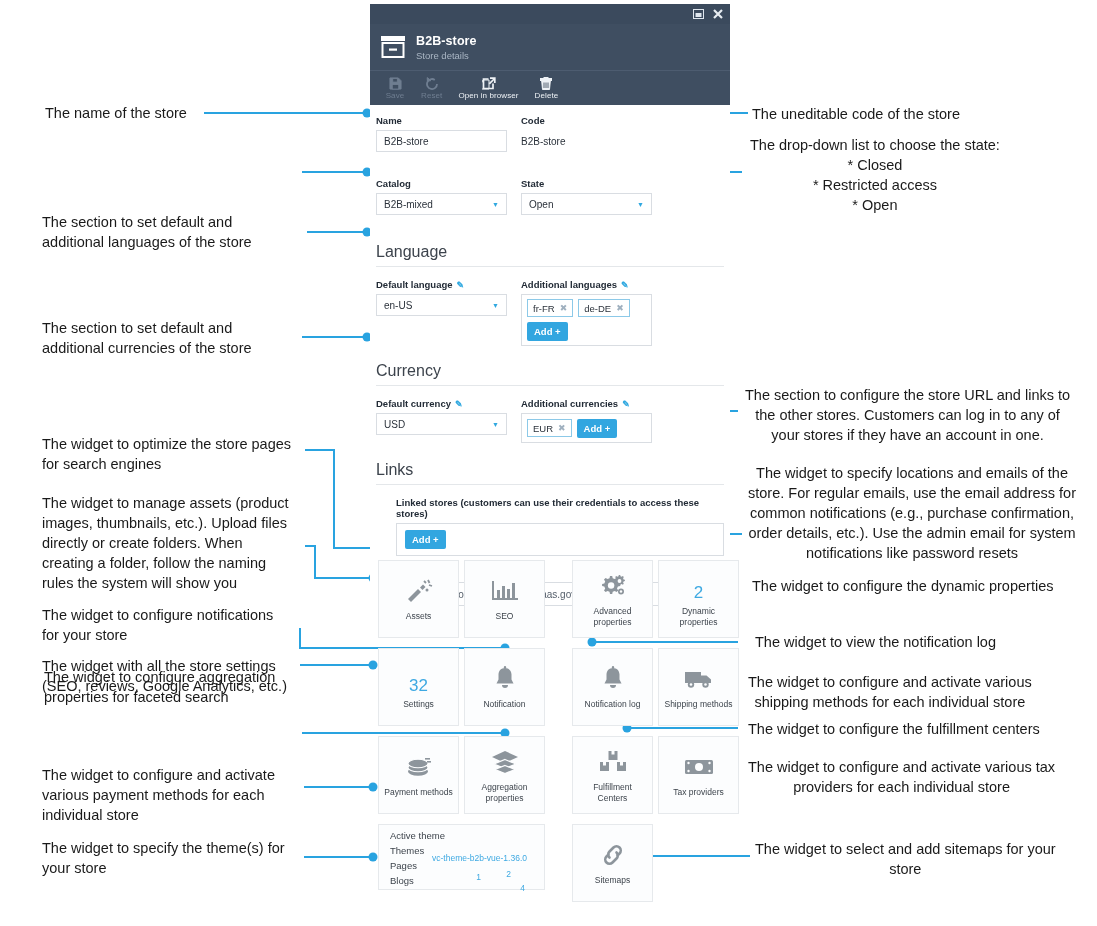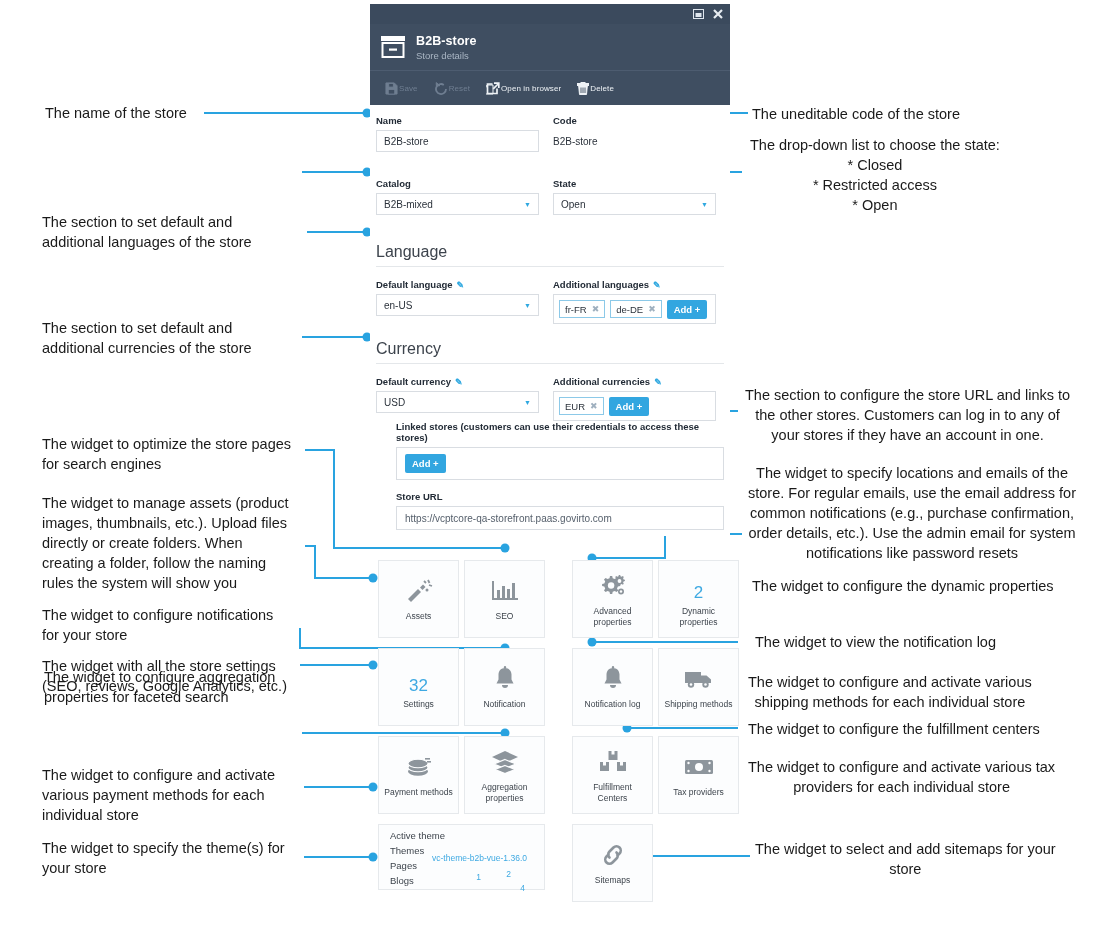--- a/index.html
+++ b/index.html
@@ -86,41 +86,41 @@
     height: 35px;
     background: #3f4e61;
     border-top: 1px solid #4d5c70;
     display: flex;
     align-items: center;
     padding: 0 8px;
     gap: 2px;
   }
   .tb-item {
     display: flex;
-    flex-direction: row;
+    flex-direction: column;
     align-items: center;
     justify-content: center;
     gap: 1px;
     padding: 1px 7px;
     min-width: 34px;
   }
   .tb-item .tb-ico { height: 14px; display: flex; align-items: center; }
   .tb-label { font-size: 8px; letter-spacing: .1px; }
   .tb-item.dim .tb-label { color: #6f7e91; }
   .tb-item.dim .tb-ico svg { fill: #6f7e91; stroke: #6f7e91; }
   .tb-item.on .tb-label { color: #eef2f6; }
   .tb-item.on .tb-ico svg { fill: #eef2f6; stroke: #eef2f6; }
 
   
   .form {
     padding: 10px 6px 6px 6px;
     background: #fff;
   }
   .row { display: flex; gap: 14px; }
-  .col { width: 163px; }
+  .col { width: 131px; }
   .fld { margin-bottom: 12px; }
   .flabel {
     font-size: 9.5px;
     color: #222b36;
     font-weight: bold;
     margin-bottom: 4px;
     display: flex;
     align-items: center;
     gap: 4px;
   }
@@ -560,20 +560,21 @@
           <div class="chipbox">
             <span class="chip">
               <span>EUR</span>
               <span class="x">✖</span>
             </span>
             <span class="addbtn">Add +</span>
           </div>
         </div>
       </div>
 
+      <div class="sect-h" style="margin-top:16px;">Links</div>
 
       <div class="wideblock">
         <div class="flabel" style="font-weight:bold;">Linked stores (customers can use their credentials to access these stores)</div>
         <div class="linkedbox">
           <span class="addbtn">Add +</span>
         </div>
       </div>
 
       <div class="wideblock" style="margin-top:11px;">
         <div class="flabel">Store URL</div>

